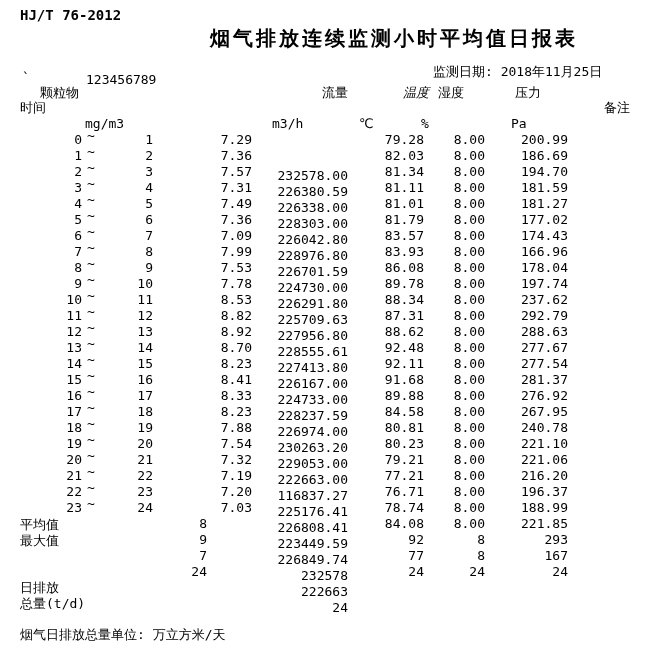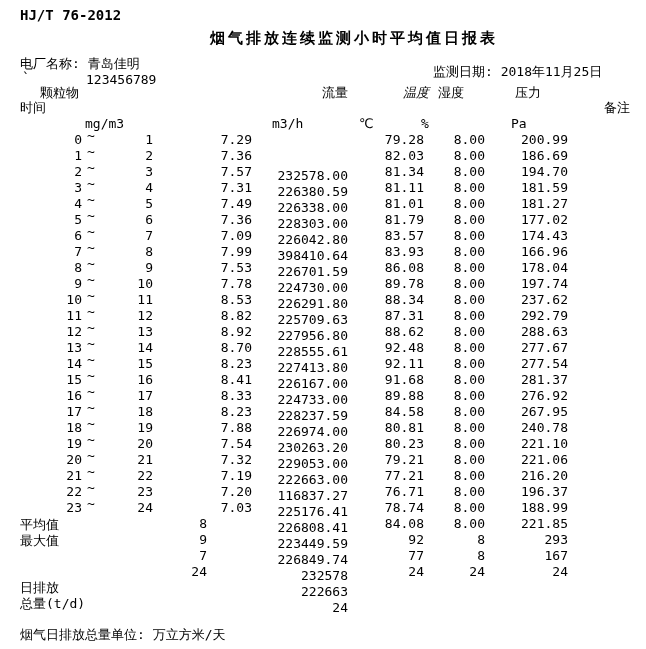--- a/index.html
+++ b/index.html
@@ -3,21 +3,21 @@
 <meta charset="utf-8">
 <style>
   html,body{margin:0;padding:0;background:#fff;}
   .page{
     position:relative;width:646px;height:649px;background:#ffffff;
     font-family:"DejaVu Sans Mono","DejaVu Sans",sans-serif;
     font-size:13px;color:#000;overflow:hidden;
   }
   .abs{position:absolute;white-space:pre;line-height:15px;}
   .std{font-weight:bold;font-size:14px;}
-  .title{font-weight:bold;font-size:15px;letter-spacing:3px;line-height:22px;}
+  .title{font-weight:bold;font-size:20px;letter-spacing:3px;line-height:22px;}
   #rows{position:absolute;top:132px;left:0;width:646px;}
   #summary{position:absolute;top:516px;left:0;width:646px;}
   .row{position:relative;height:16px;}
   .c{position:absolute;top:0;text-align:right;white-space:pre;}
   .c.from{left:40px;width:42px;}
   .c.tld{left:87px;width:12px;top:-4px;text-align:left;}
   .c.to{left:100px;width:53px;}
   .c.pm{left:180px;width:72px;}
   .c.spm{left:150px;width:57px;}
   .c.flow{left:256px;width:92px;margin-top:36px;}
@@ -28,21 +28,20 @@
 </style>
 </head>
 <body>
 
 <div class="page">
 
   <div class="abs std" style="left:20px;top:8px;">HJ/T 76-2012</div>
 
   <div class="abs title" style="left:210px;top:27px;">烟气排放连续监测小时平均值日报表</div>
 
-  <div class="abs" style="left:20px;top:56px;"><span>电厂名称:</span> <span>青岛佳明</span></div>
 
   <div class="abs" style="left:22px;top:70px;">`</div>
   <div class="abs" style="left:86px;top:72px;">123456789</div>
 
   <div class="abs" style="left:433px;top:64px;"><span>监测日期:</span> <span>2018年11月25日</span></div>
 
   <div class="abs" style="left:40px;top:85px;">颗粒物</div>
   <div class="abs" style="left:322px;top:85px;">流量</div>
   <div class="abs" style="left:403px;top:85px;font-style:italic;">温度</div>
   <div class="abs" style="left:438px;top:85px;">湿度</div>
@@ -106,21 +105,21 @@
        <span class="c flow">226042.80</span>
        <span class="c temp">81.01</span>
        <span class="c hum">8.00</span>
        <span class="c pres">181.27</span>
      </div>
       <div class="row">
        <span class="c from">5</span>
        <span class="c tld">~</span>
        <span class="c to">6</span>
        <span class="c pm">7.36</span>
-       <span class="c flow">398410.64</span>
+       <span class="c flow">228976.80</span>
        <span class="c temp">81.79</span>
        <span class="c hum">8.00</span>
        <span class="c pres">177.02</span>
      </div>
       <div class="row">
        <span class="c from">6</span>
        <span class="c tld">~</span>
        <span class="c to">7</span>
        <span class="c pm">7.09</span>
        <span class="c flow">226701.59</span>

